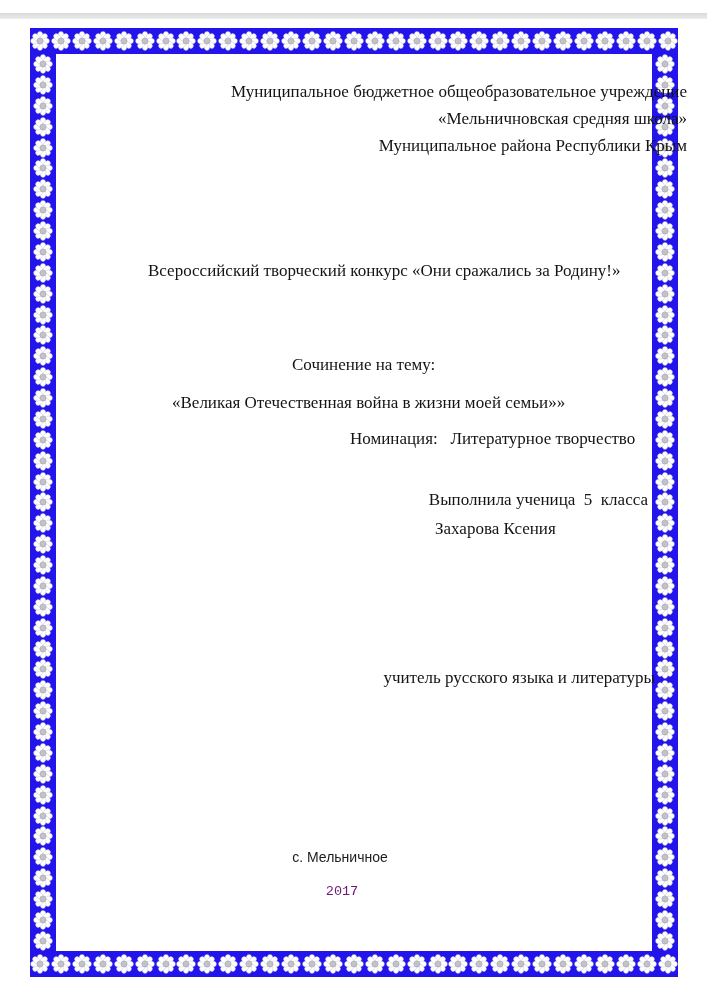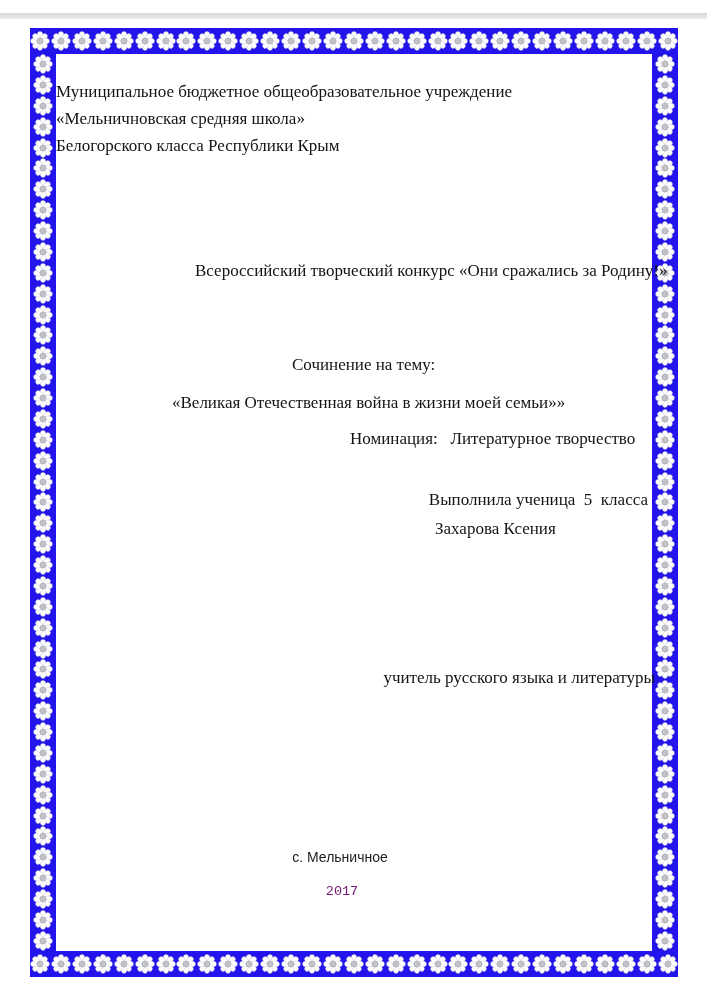--- a/index.html
+++ b/index.html
@@ -40,25 +40,25 @@
     font-size: 17px;
     line-height: 27px;
     white-space: nowrap;
   }
   .pre { white-space: pre; }
   .header-block {
     position: absolute;
     top: 78px;
     left: 56px;
     width: 631px;
-    text-align: left;
+    text-align: right;
     font-size: 17px;
     line-height: 27px;
   }
-  .contest    { top: 257px; left: 148px; margin-left: 47px; }
+  .contest    { top: 257px; left: 148px; }
   .intro      { top: 351px; left: 292px; }
   .essaytitle { top: 389px; left: 172px; }
   .nomination { top: 425px; left: 350px; }
   .author-1   { top: 486px; right: 59px; text-align: left; }
   .author-2   { top: 515px; left: 435px; }
   .supervisor {
     position: absolute;
     top: 664px;
     right: 52px;
     text-align: right;
@@ -1728,21 +1728,21 @@
         <ellipse cx="10" cy="4.7" rx="2.9" ry="4.1" transform="rotate(225 10 10)" fill="#ffffff" stroke="#c0c0ca" stroke-width="0.4"></ellipse>
         <ellipse cx="10" cy="4.7" rx="2.9" ry="4.1" transform="rotate(270 10 10)" fill="#ffffff" stroke="#c0c0ca" stroke-width="0.4"></ellipse>
         <ellipse cx="10" cy="4.7" rx="2.9" ry="4.1" transform="rotate(315 10 10)" fill="#ffffff" stroke="#c0c0ca" stroke-width="0.4"></ellipse>
             <circle cx="10" cy="10" r="3.1" fill="#c2c2cb" stroke="#9a9aa4" stroke-width="0.5"></circle>
           </svg>
     </div>
 
   <div class="header-block">
     <div>Муниципальное бюджетное общеобразовательное учреждение</div>
     <div>«Мельничновская средняя школа»</div>
-    <div>Белогорского класса Республики Крым</div>
+    <div>Муниципальное района Республики Крым</div>
   </div>
 
   <div class="txt contest">Всероссийский творческий конкурс «Они сражались за Родину!»</div>
 
   <div class="txt intro">Сочинение на тему:</div>
 
   <div class="txt essaytitle">«Великая Отечественная война в жизни моей семьи»»</div>
 
   <div class="txt nomination pre">Номинация:   Литературное творчество</div>
 

